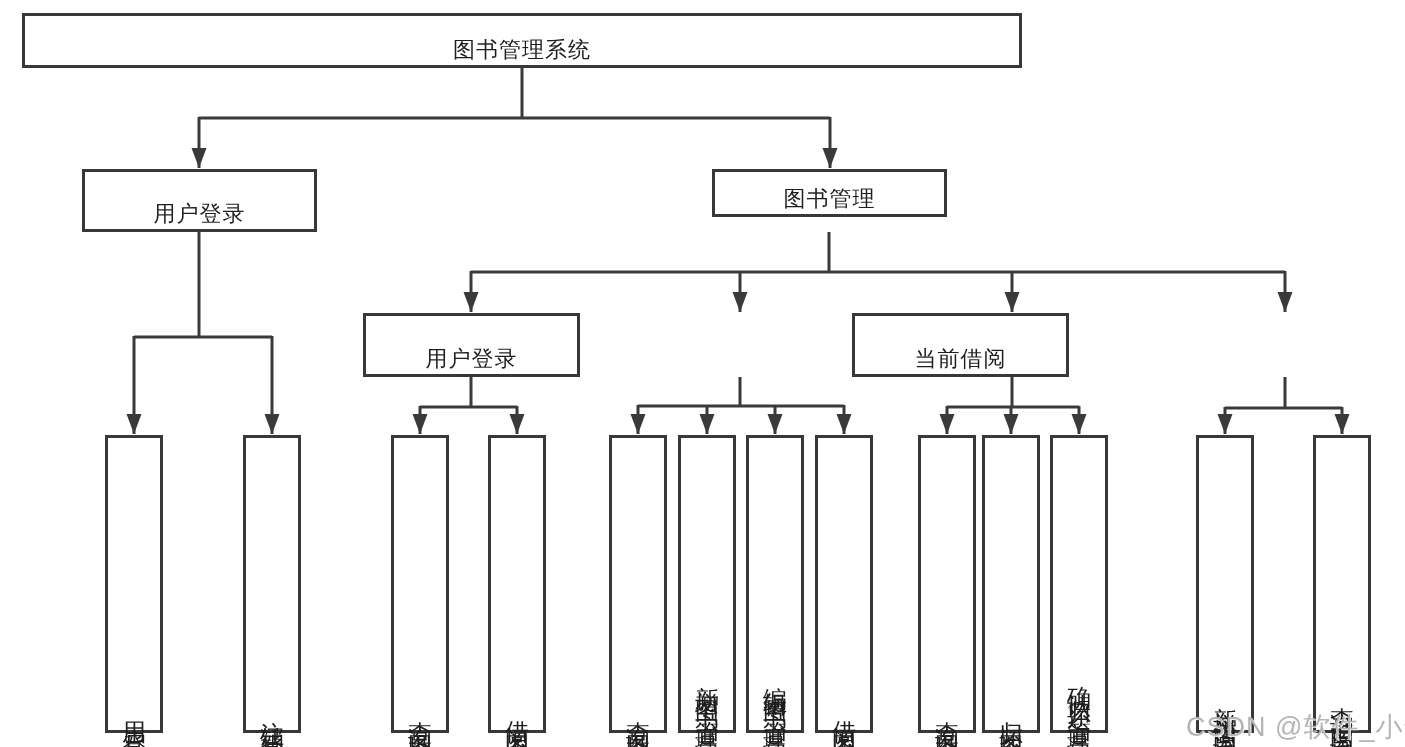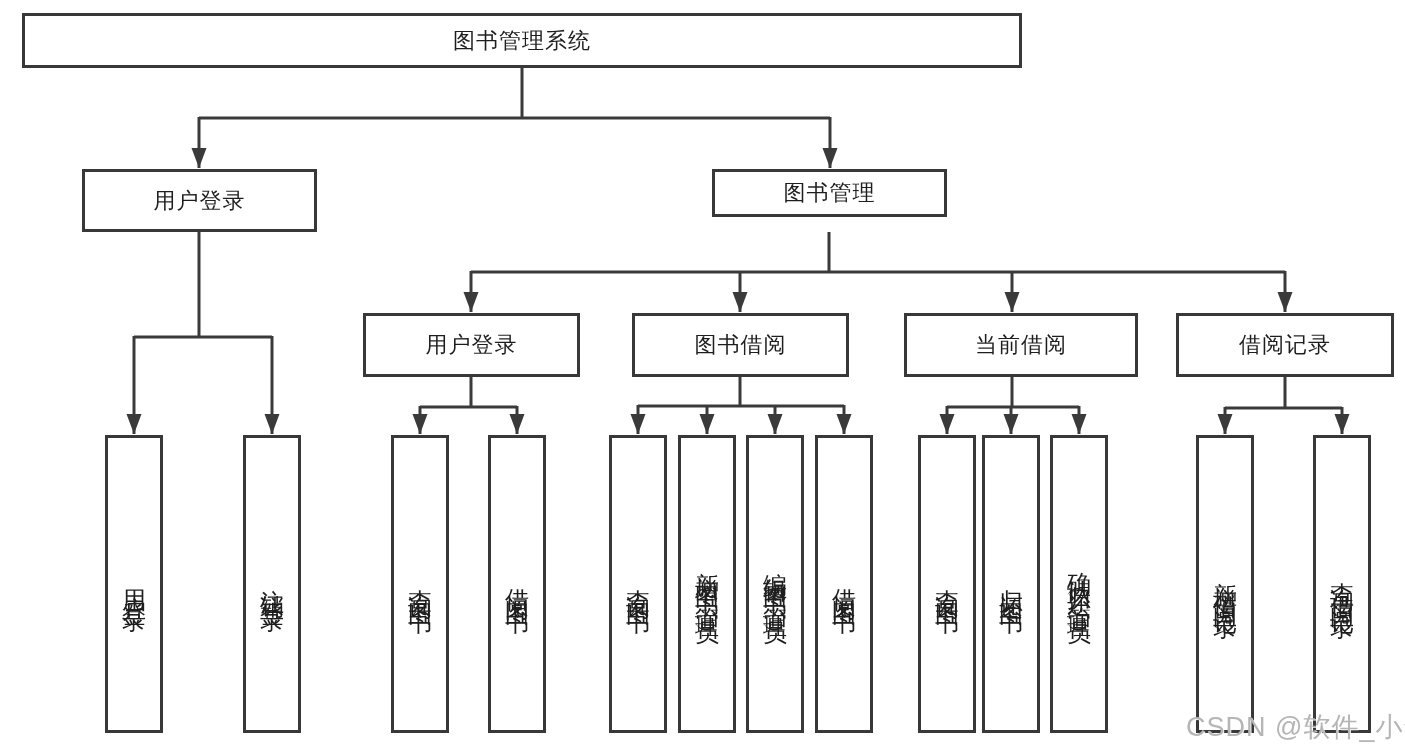--- a/index.html
+++ b/index.html
@@ -10,21 +10,21 @@
     font-family:"Liberation Sans","DejaVu Sans",sans-serif;
     overflow:hidden;
   }
   .wires{position:absolute;left:0;top:0;z-index:1;}
   .node{
     position:absolute;
     box-sizing:border-box;
     border:3px solid #383838;
     background:#ffffff;
     display:flex;
-    align-items:center;
+    align-items:flex-end;
     justify-content:center;
     color:#1e1e1e;
     z-index:2;
   }
   .node.h span{
     font-size:22px;
     letter-spacing:1px;
     white-space:nowrap;
   }
   .node.v span{
@@ -98,28 +98,22 @@
   <div class="node h" style="left:82px;top:169px;width:235px;height:63px">
     <span>用户登录</span>
   </div>
   <div class="node h" style="left:712px;top:169px;width:235px;height:48px">
     <span>图书管理</span>
   </div>
 
   <div class="node h" style="left:363px;top:313px;width:217px;height:64px">
     <span>用户登录</span>
   </div>
-  <div class="node h" style="left:632px;top:313px;width:217px;height:64px">
-    <span>图书借阅</span>
-  </div>
-  <div class="node h" style="left:904px;top:313px;width:234px;height:64px">
+  <div class="node h" style="left:852px;top:313px;width:217px;height:64px">
     <span>当前借阅</span>
-  </div>
-  <div class="node h" style="left:1176px;top:313px;width:218px;height:64px">
-    <span>借阅记录</span>
   </div>
 
   <div class="node v" style="left:105px;top:435px;width:58px;height:298px">
     <span>用户登录</span>
   </div>
   <div class="node v" style="left:243px;top:435px;width:58px;height:298px">
     <span>注销登录</span>
   </div>
 
   <div class="node v" style="left:391px;top:435px;width:58px;height:298px">

